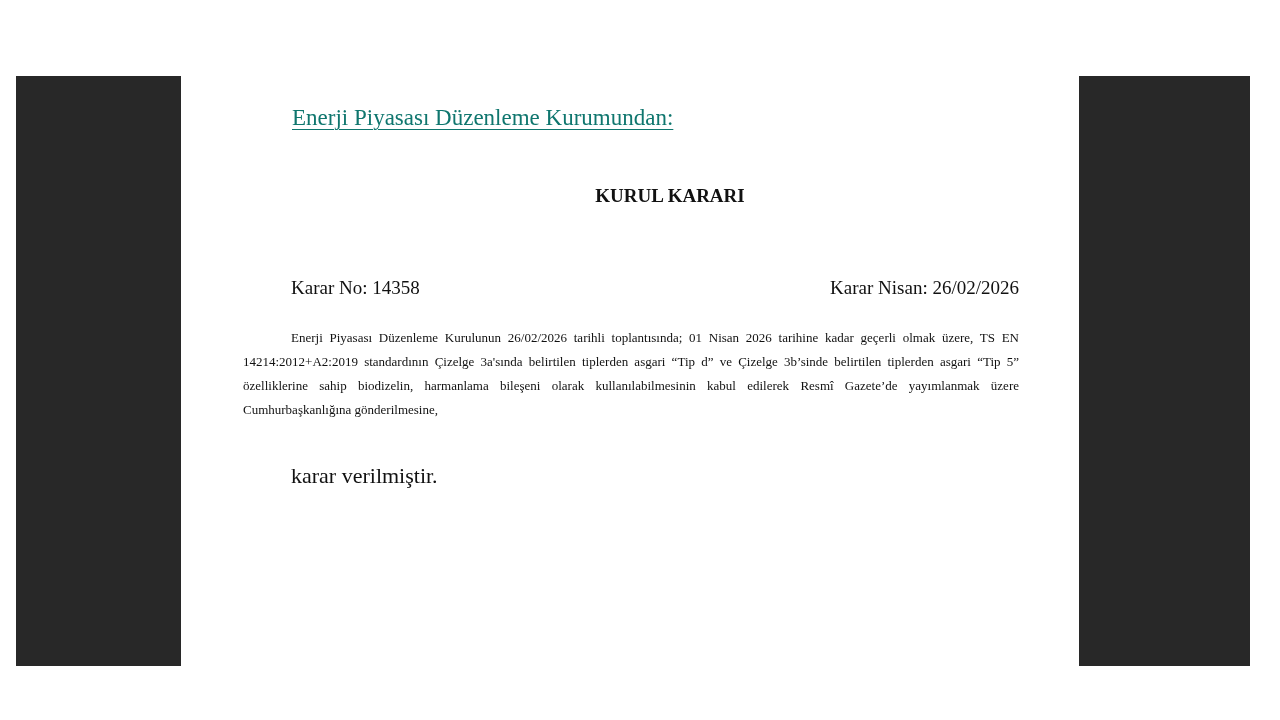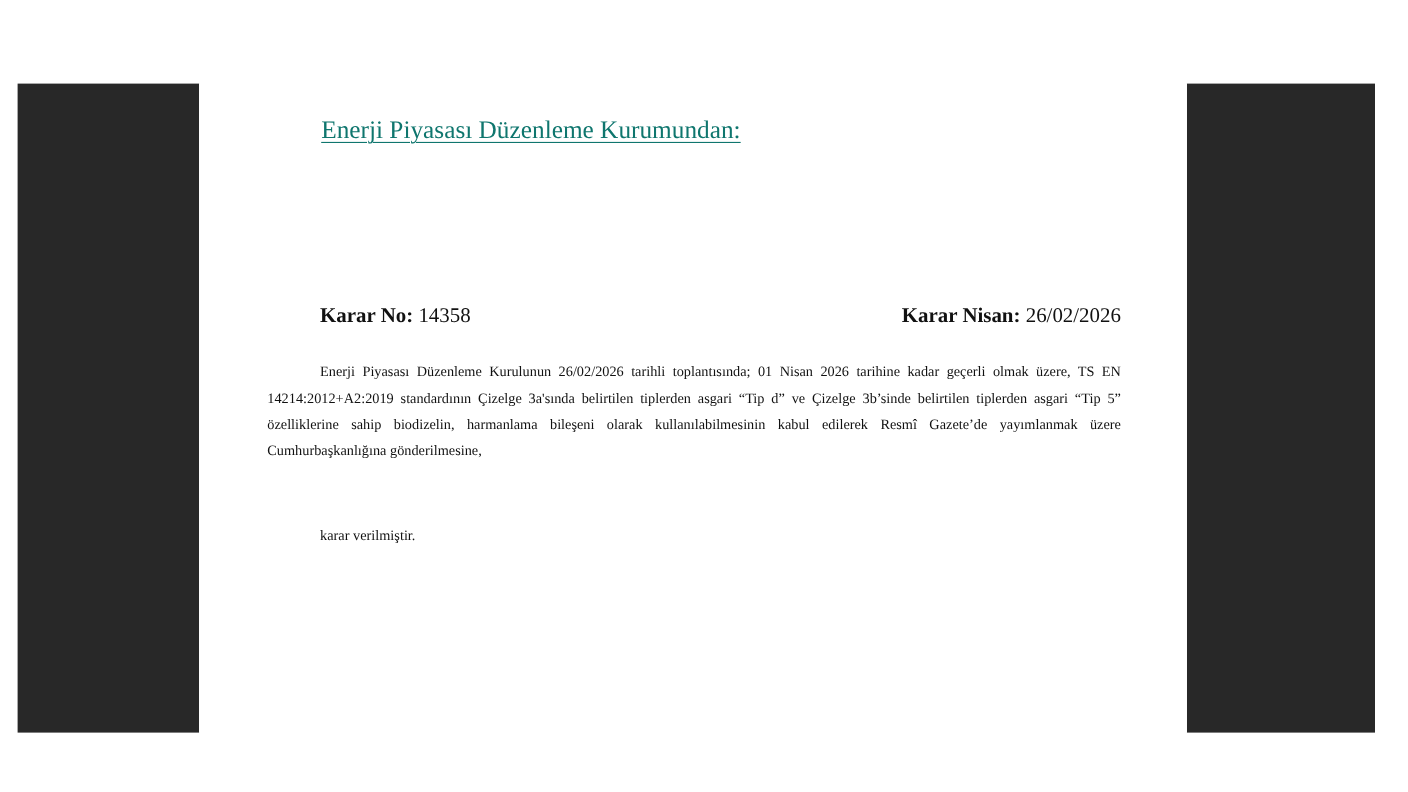--- a/index.html
+++ b/index.html
@@ -15,35 +15,36 @@
     position: absolute; left: 111px; top: 28px; font-size: 23px; line-height: 28px;
     text-decoration: underline; text-decoration-thickness: 1px; text-underline-offset: 4px; color: #0f766e;
   }
   .decision-title {
     position: absolute; left: 0; width: 898px; top: 108px; text-align: center;
     font-weight: bold; font-size: 19px; line-height: 24px; padding-left: 80px; box-sizing: border-box;
   }
   .meta-row { position: absolute; top: 200px; left: 110px; width: 728px; font-size: 19px; line-height: 24px; }
   .meta-left { position: absolute; left: 0; top: 0; white-space: nowrap; }
   .meta-right { position: absolute; right: 0; top: 0; white-space: nowrap; }
-  .meta-label { font-weight: bold; text-align: center; }
+  .meta-label { font-weight: normal; text-align: center; }
   .body-text {
     position: absolute; left: 62px; top: 250px; width: 776px; font-size: 13px; line-height: 24px;
     text-align: justify; text-indent: 48px; margin: 0;
   }
-  .closing { position: absolute; left: 110px; top: 399px; font-size: 13px; line-height: 24px; }
+  .closing { position: absolute; left: 110px; top: 388px; font-size: 22px; line-height: 24px; }
 </style>
 </head>
 <body>
 
 <div class="side-panel side-left"></div>
 <div class="side-panel side-right"></div>
 
 <div class="page">
   <div class="institution">Enerji Piyasası Düzenleme Kurumundan:</div>
+  <div class="decision-title">KURUL KARARI</div>
 
   <div class="meta-row">
     <div class="meta-left">
       <span class="meta-label">Karar No:</span>
       <span>14358</span>
     </div>
     <div class="meta-right">
       <span class="meta-label">Karar Nisan:</span>
       <span>26/02/2026</span>
     </div>

